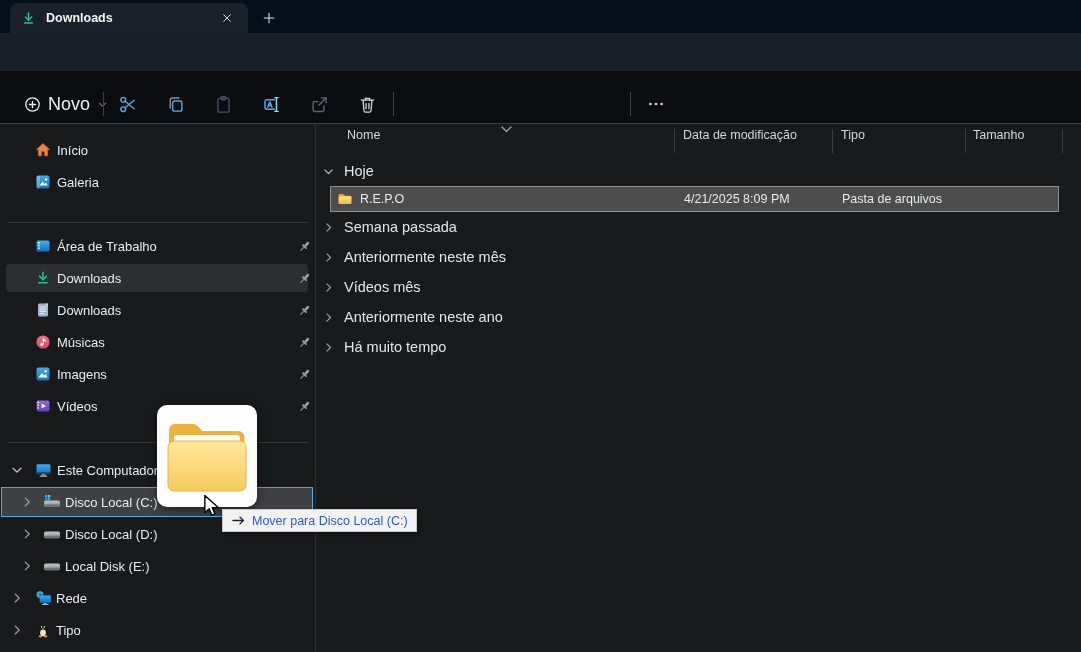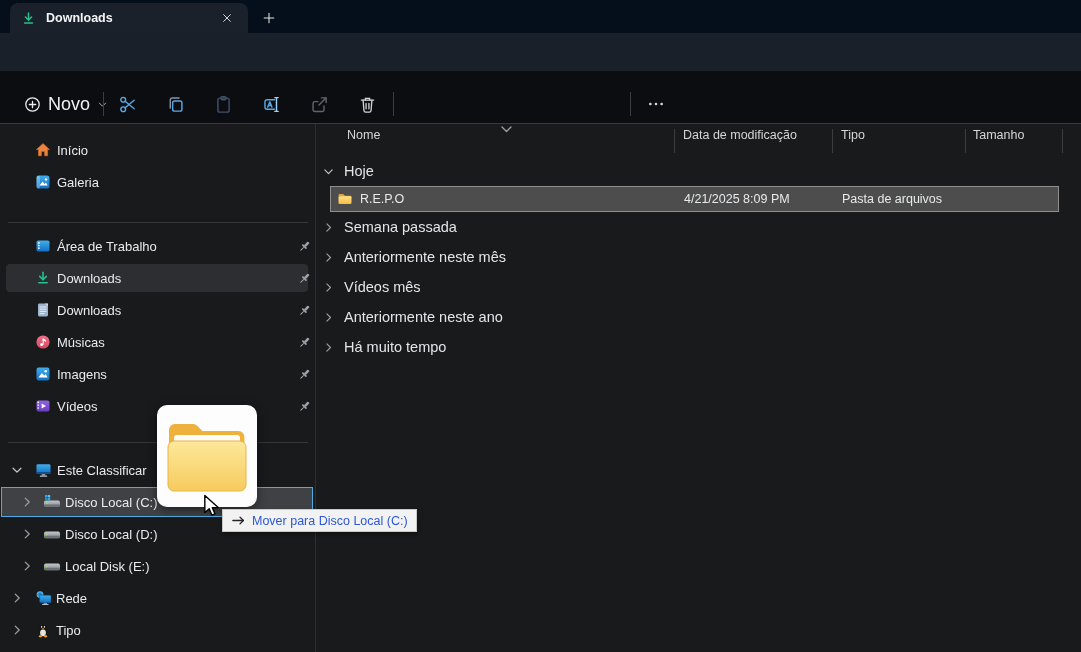--- a/index.html
+++ b/index.html
@@ -432,21 +432,21 @@
         </svg>
     </span>
     <span class="abs" style="left:35px">
       <svg width="17" height="17" viewBox="0 0 17 17">
           <rect x="1.5" y="2.2" width="14" height="9.6" rx="1.4" fill="url(#g-blue)"></rect>
           <rect x="1.5" y="10" width="14" height="1.8" rx=".9" fill="#0b4f93"></rect>
           <rect x="6.7" y="12" width="3.6" height="1.6" fill="#8d949b"></rect>
           <rect x="4.8" y="13.6" width="7.4" height="1.2" rx=".6" fill="#b9bfc6"></rect>
         </svg>
     </span>
-    <span class="abs side-label" style="left:57px">Este Classificar</span>
+    <span class="abs side-label" style="left:57px">Este Computador</span>
   </div>
 
   <div class="abs drop-target" style="top:487px"></div>
   <div class="abs side-item" style="top:488px">
     <span class="abs" style="left:20px">
       <svg width="14" height="14" viewBox="0 0 16 16" color="#9ba0a7">
           <use href="#i-chev-r"></use>
         </svg>
     </span>
     <span class="abs" style="left:43px">

